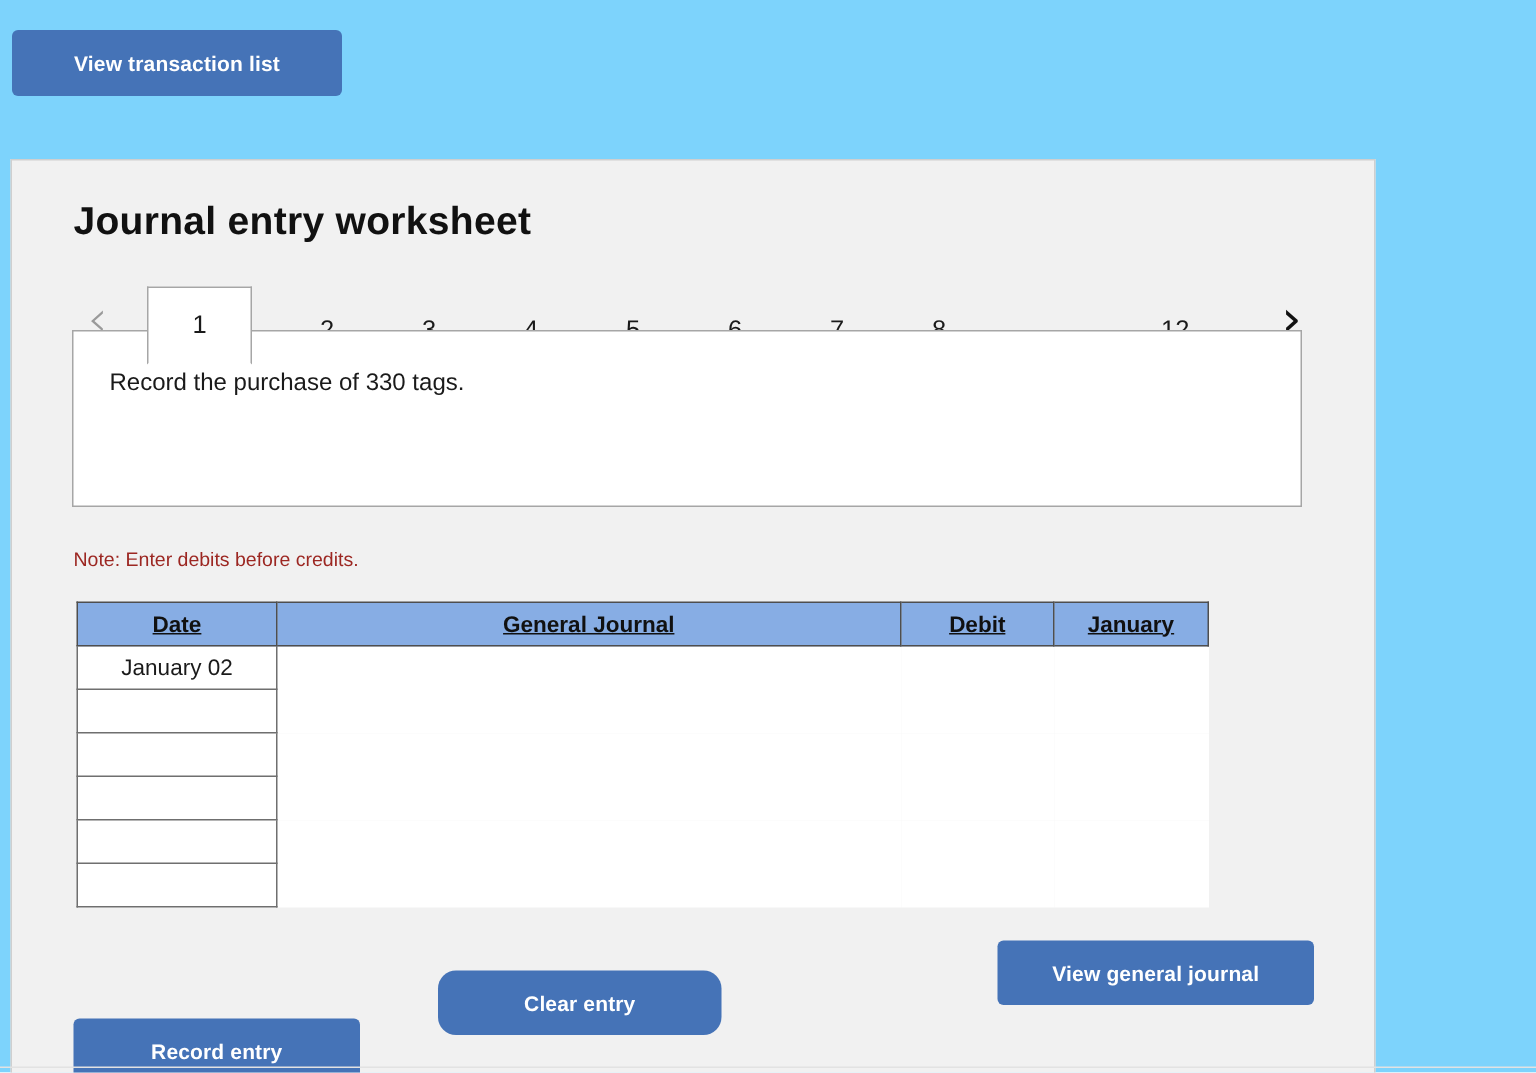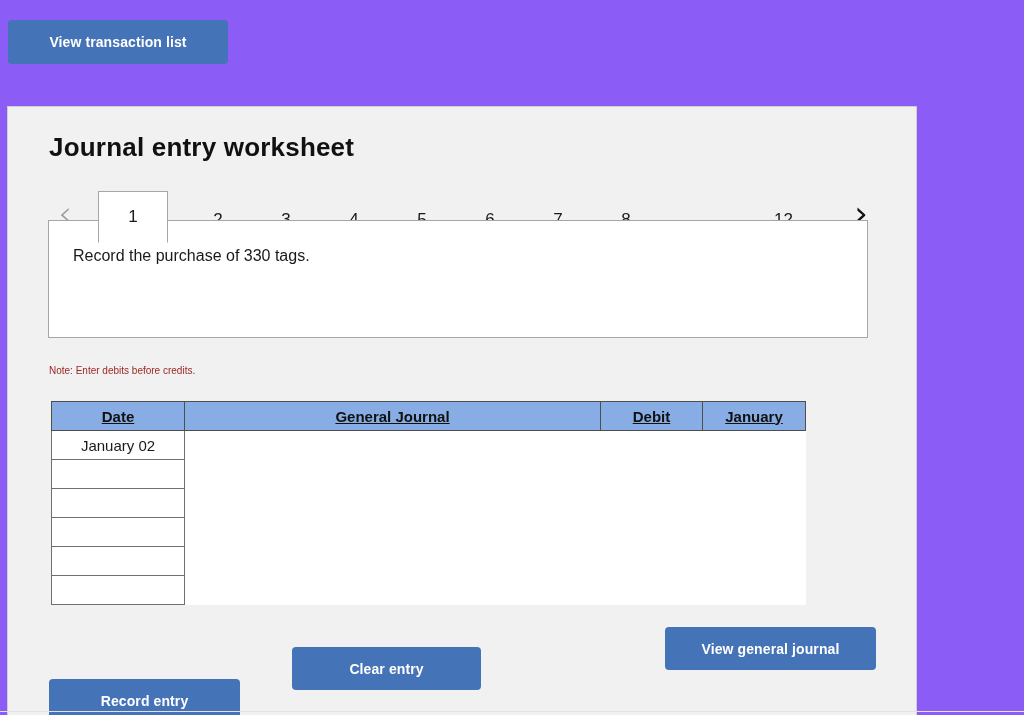--- a/index.html
+++ b/index.html
@@ -4,21 +4,21 @@
 <style>
   * { box-sizing: border-box; }
   html, body {
     margin: 0; padding: 0;
     width: 1024px; height: 715px;
     background: #ffffff;
     font-family: "Liberation Sans", sans-serif;
     overflow: hidden;
   }
 
-  #root { position: relative; width: 1024px; height: 715px; background:#8b5cf6; }
+  #root { position: relative; width: 1024px; height: 715px; background:#7dd3fc; }
 
   
   .btn {
     background: #4573b7;
     color: #ffffff;
     border: none;
     border-radius: 4px;
     font-family: "Liberation Sans", sans-serif;
     font-weight: bold;
     font-size: 14px;
@@ -133,21 +133,21 @@
   #desc-text {
     position: absolute;
     left: 24px; top: 26px;
     font-size: 16px;
     color: #1a1a1a;
   }
 
   #note {
     position: absolute;
     left: 41px; top: 258px;
-    font-size: 10px;
+    font-size: 13px;
     color: #9c2722;
   }
 
   
   #jtable {
     position: absolute;
     left: 43px; top: 294px;
     width: 754px;
     border-collapse: collapse;
     table-layout: fixed;
@@ -196,21 +196,21 @@
     border-bottom: 5px solid transparent;
     border-left: 7px solid #ffffff;
   }
   .col-date   { width: 133px; }
   .col-gj     { width: 416px; }
   .col-debit  { width: 102px; }
   .col-credit { width: 103px; }
 
   
   #record-entry      { position: absolute; left: 41px;  top: 572px; width: 191px; height: 43px; }
-  #clear-entry       { position: absolute; left: 284px; top: 540px; width: 189px; height: 43px; }
+  #clear-entry       { position: absolute; left: 284px; top: 540px; width: 189px; height: 43px; border-radius: 12px; }
   #view-general-journal { position: absolute; left: 657px; top: 520px; width: 211px; height: 43px; }
 
   #bottom-rule {
     position: absolute;
     left: 0; top: 711px;
     width: 1024px; height: 1px;
     background: #e2e2e2;
   }
 </style>
 </head>

